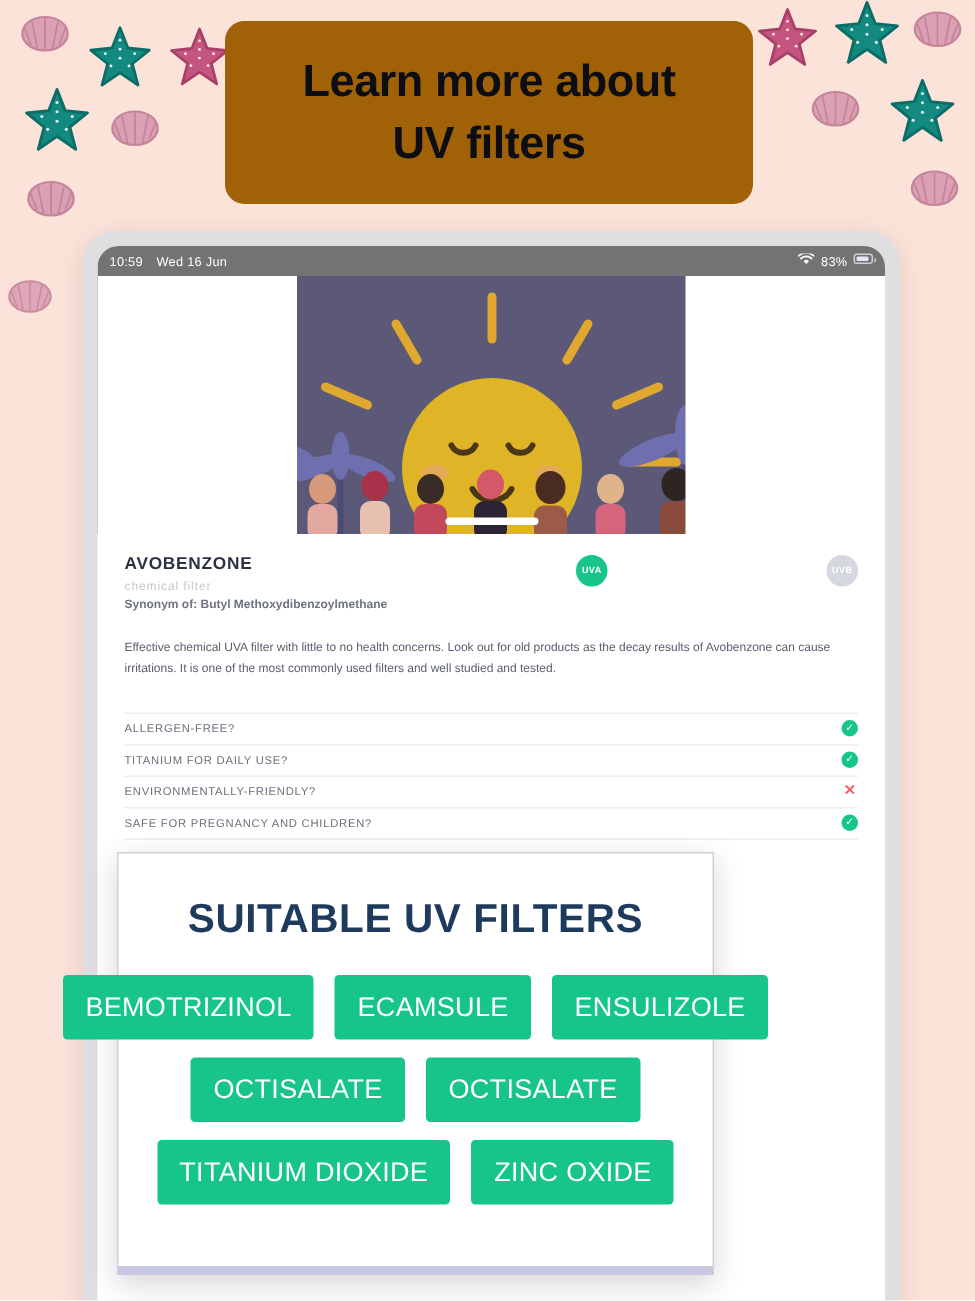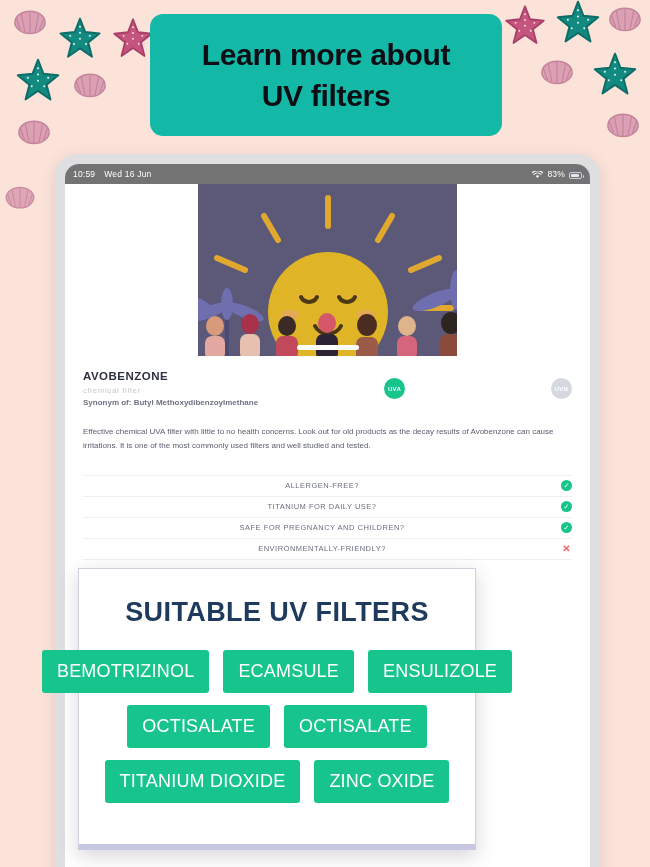--- a/index.html
+++ b/index.html
@@ -25,21 +25,21 @@
     pointer-events: none;
   }
 
   
   #title-card {
     position: absolute;
     left: 150px;
     top: 14px;
     width: 352px;
     height: 122px;
-    background: #14b8a6;
+    background: #a16207;
     border-radius: 13px;
     display: flex;
     flex-direction: column;
     align-items: center;
     justify-content: center;
     z-index: 6;
   }
   #title-card .tline {
     font-size: 30px;
     font-weight: 700;
@@ -79,21 +79,21 @@
     background: #737373;
     color: #ffffff;
     display: flex;
     align-items: center;
     padding: 0 8px;
     font-size: 8.5px;
     letter-spacing: .2px;
     z-index: 3;
   }
   #statusbar .sb-left { display: flex; gap: 9px; align-items: center; }
-  #statusbar .sb-right { margin-left: auto; display: flex; gap: 4px; align-items: flex-end; }
+  #statusbar .sb-right { margin-left: auto; display: flex; gap: 4px; align-items: flex-start; }
   .batt {
     width: 13px; height: 7px;
     border: 1px solid #cfcde0;
     border-radius: 2px;
     position: relative;
   }
   .batt::after {
     content: "";
     position: absolute; right: -3px; top: 1.5px;
     width: 1.5px; height: 3px; background: #cfcde0; border-radius: 0 1px 1px 0;
@@ -125,21 +125,21 @@
   }
 
   
   #content {
     position: relative;
     background: #ffffff;
     padding: 14px 18px 0 18px;
     height: calc(100% - 192px);
   }
 
-  .row-head { display: flex; align-items: center; }
+  .row-head { display: flex; align-items: flex-start; }
   .head-left { flex: 1; }
   #filter-name {
     font-size: 11.5px;
     font-weight: 700;
     color: #2d3142;
     letter-spacing: .5px;
   }
   #filter-type {
     font-size: 8px;
     color: #c6c8d0;
@@ -163,21 +163,21 @@
   .badge.uva { background: #17c58c; margin-right: 146px; }
   .badge.uvb { background: #d6d8e0; }
 
   #description {
     margin-top: 18px;
     font-size: 8px;
     line-height: 1.75;
     color: #5c6070;
   }
 
-  #checklist { margin-top: 22px; text-align: center; }
+  #checklist { margin-top: 22px; }
   .check-row {
     display: flex;
     align-items: center;
     border-bottom: 1px solid #eceef2;
     padding: 4px 0 5px 0;
   }
   .check-row:first-child { border-top: 1px solid #eceef2; }
   .check-label {
     font-size: 7.5px;
     color: #6b6f7e;
@@ -469,26 +469,26 @@
         <div id="checklist">
           <div class="check-row">
             <span class="check-label">ALLERGEN-FREE?</span>
             <span class="mark-yes">✓</span>
           </div>
           <div class="check-row">
             <span class="check-label">TITANIUM FOR DAILY USE?</span>
             <span class="mark-yes">✓</span>
           </div>
           <div class="check-row">
+            <span class="check-label">ENVIRONMENTALLY-FRIENDLY?</span>
+            <span class="mark-no">✕</span>
+          </div>
+          <div class="check-row">
             <span class="check-label">SAFE FOR PREGNANCY AND CHILDREN?</span>
             <span class="mark-yes">✓</span>
-          </div>
-          <div class="check-row">
-            <span class="check-label">ENVIRONMENTALLY-FRIENDLY?</span>
-            <span class="mark-no">✕</span>
           </div>
         </div>
 
         <div id="proscons">
           <div class="pc-title pros">PROS</div>
           <div class="pc-item">
             <span class="ic">✓</span>
             <span>very good UVA protection</span>
           </div>
           <div class="pc-item">

